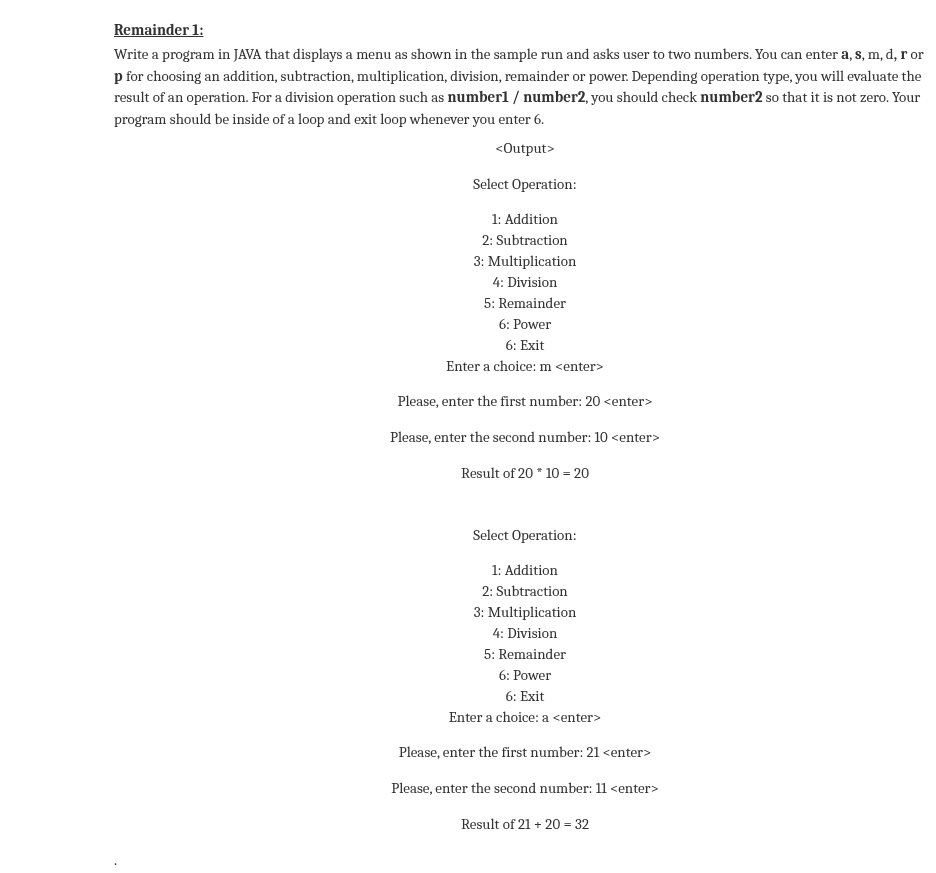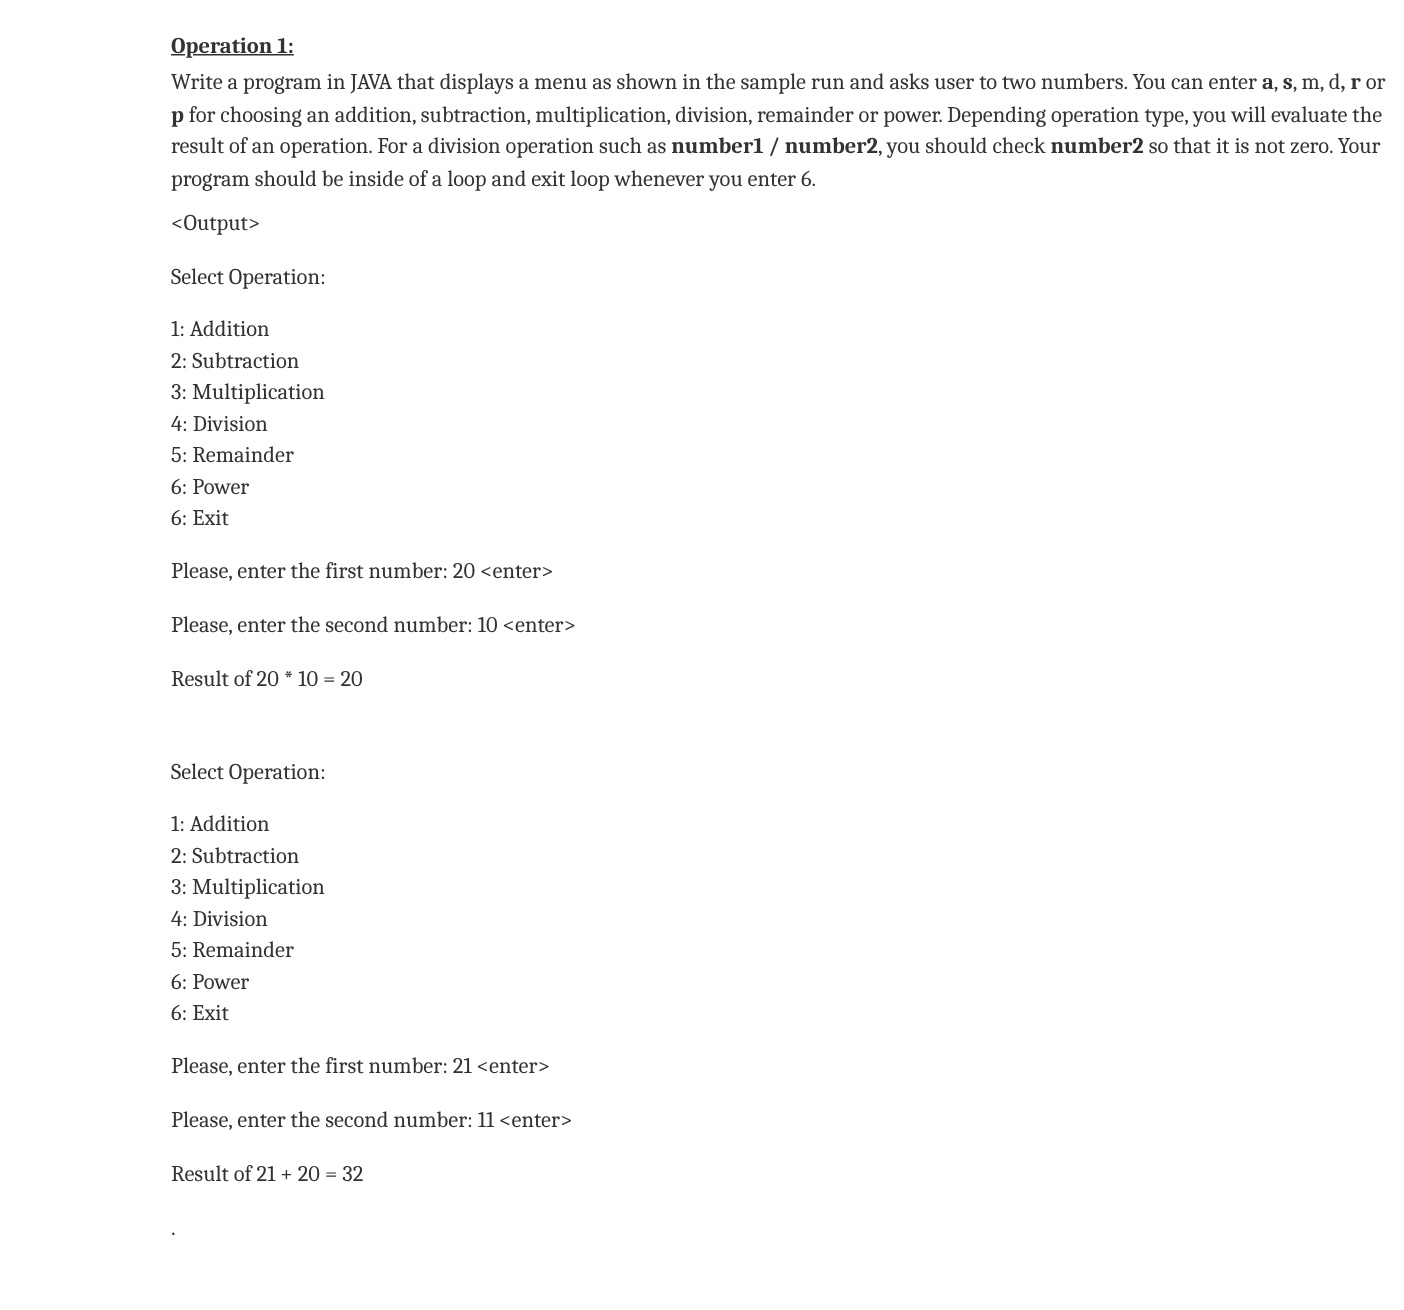--- a/index.html
+++ b/index.html
@@ -23,67 +23,70 @@
     }
     .intro-paragraph {
       max-width: 810px;
       margin-bottom: 7px;
     }
     .bold {
       font-weight: bold;
     }
     .block {
       margin-bottom: 14px;
+      text-align: center;
     }
     .menu-line {
       line-height: 1.4;
     }
     .dot {
       margin-bottom: 8px;
     }
   </style>
 </head>
 <body>
 
-<div class="question-title">Operation 1:</div>
+<div class="question-title">Remainder 1:</div>
 
 <div class="intro-paragraph">
   <span>Write a program in JAVA that displays a menu as shown in the sample run and asks user to two numbers. You can enter </span><span class="bold">a</span><span>, </span><span class="bold">s</span><span>, m, d</span><span class="bold">, r</span><span>  or </span><span class="bold">p</span><span> for choosing an addition, subtraction, multiplication, division, remainder or power. Depending operation type, you will evaluate the result of an operation. For a division operation such as </span><span class="bold">number1 / number2</span><span>, you should check </span><span class="bold">number2</span><span> so that it is not zero. Your program should be inside of a loop and exit loop whenever you enter 6.</span>
 </div>
 
 <div class="block">&lt;Output&gt;</div>
 
 <div class="block">Select Operation:</div>
 
 <div class="block">
   <div class="menu-line">1: Addition</div>
   <div class="menu-line">2: Subtraction</div>
   <div class="menu-line">3: Multiplication</div>
   <div class="menu-line">4: Division</div>
   <div class="menu-line">5: Remainder</div>
   <div class="menu-line">6: Power</div>
   <div class="menu-line">6: Exit</div>
+  <div class="menu-line">Enter a choice: m &lt;enter&gt;</div>
 </div>
 
 <div class="block">Please, enter the first number: 20 &lt;enter&gt;</div>
 
 <div class="block">Please, enter the second number: 10 &lt;enter&gt;</div>
 
 <div class="block" style="margin-bottom:40px;">Result of 20 * 10 = 20</div>
 
 <div class="block">Select Operation:</div>
 
 <div class="block">
   <div class="menu-line">1: Addition</div>
   <div class="menu-line">2: Subtraction</div>
   <div class="menu-line">3: Multiplication</div>
   <div class="menu-line">4: Division</div>
   <div class="menu-line">5: Remainder</div>
   <div class="menu-line">6: Power</div>
   <div class="menu-line">6: Exit</div>
+  <div class="menu-line">Enter a choice: a &lt;enter&gt;</div>
 </div>
 
 <div class="block">Please, enter the first number: 21 &lt;enter&gt;</div>
 
 <div class="block">Please, enter the second number: 11 &lt;enter&gt;</div>
 
 <div class="block">Result of 21 + 20 = 32</div>
 
 <div class="dot">.</div>
 

